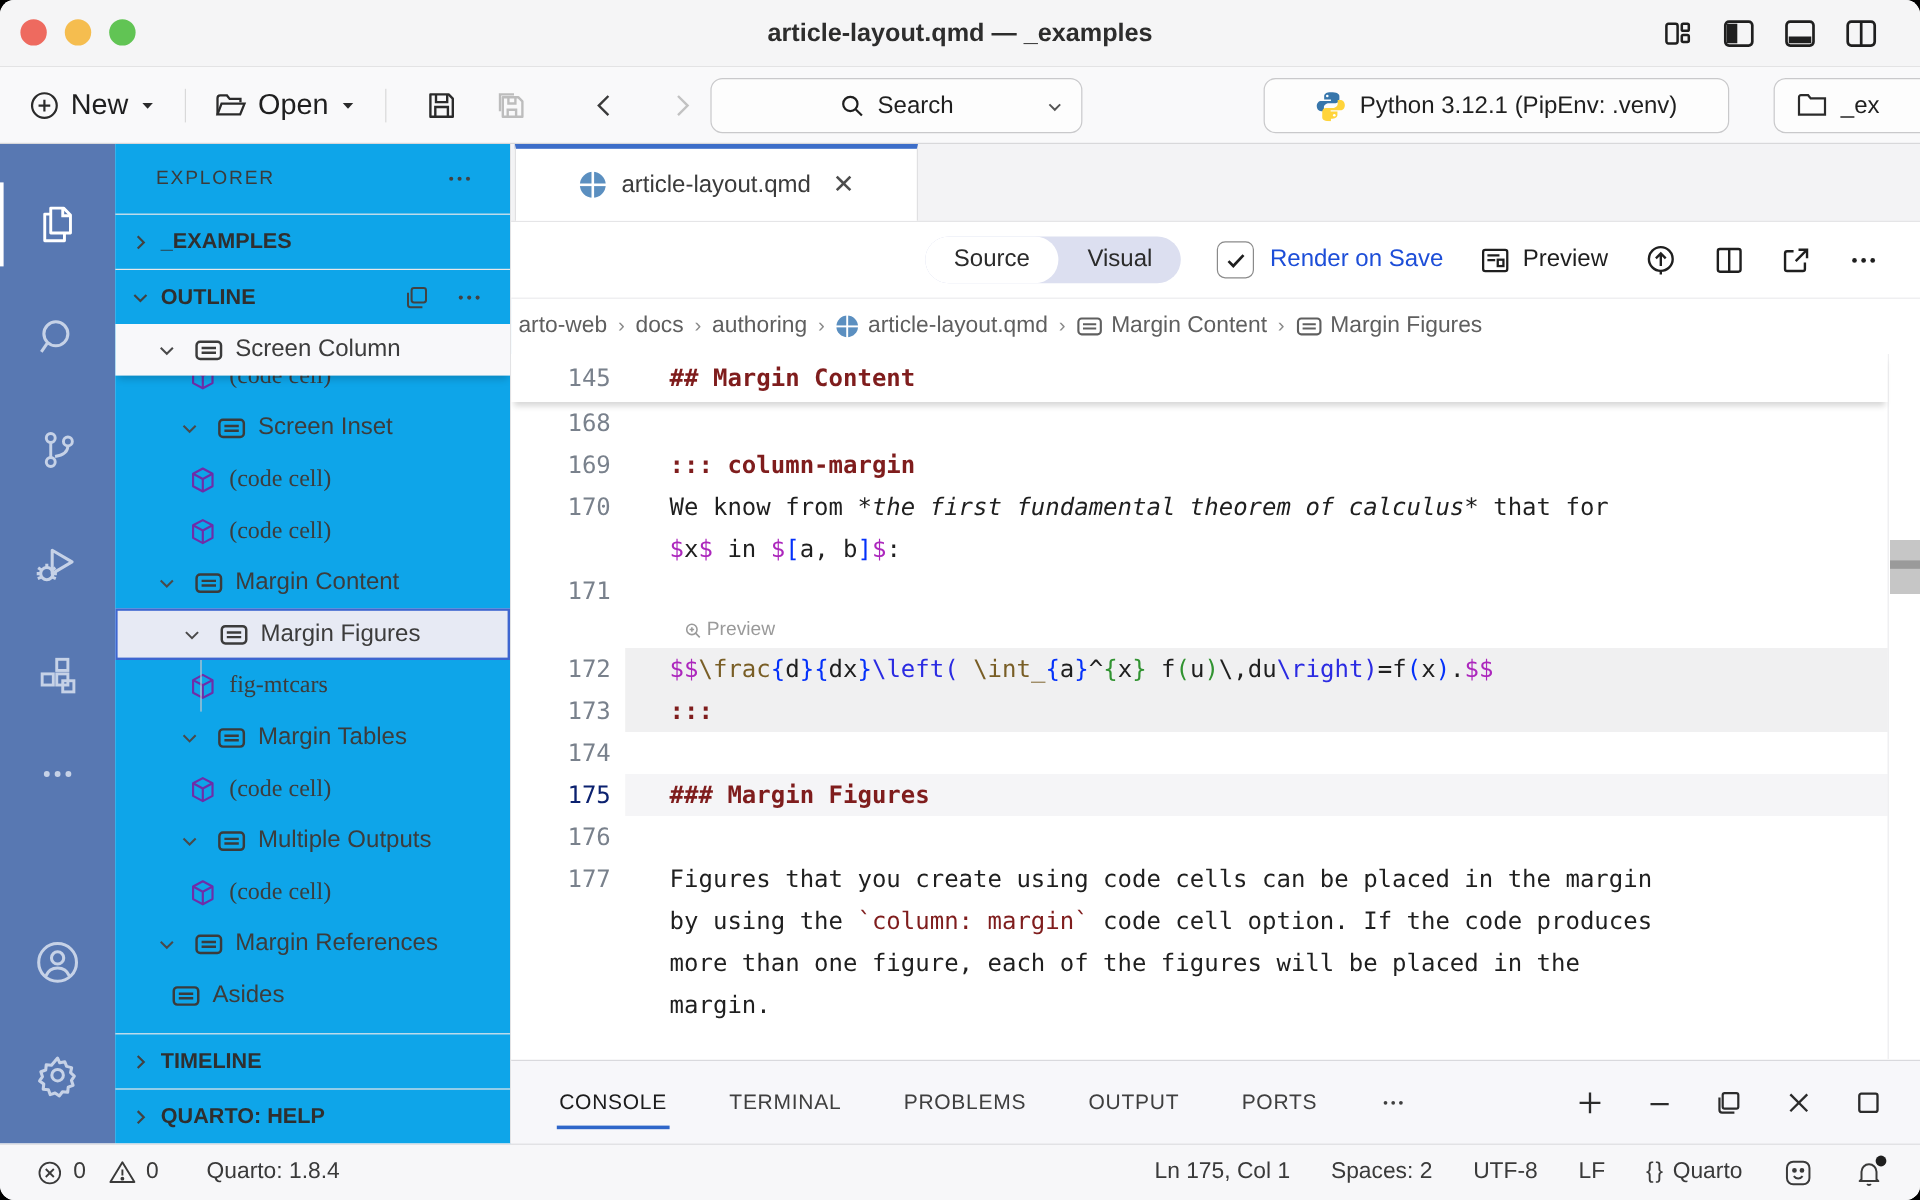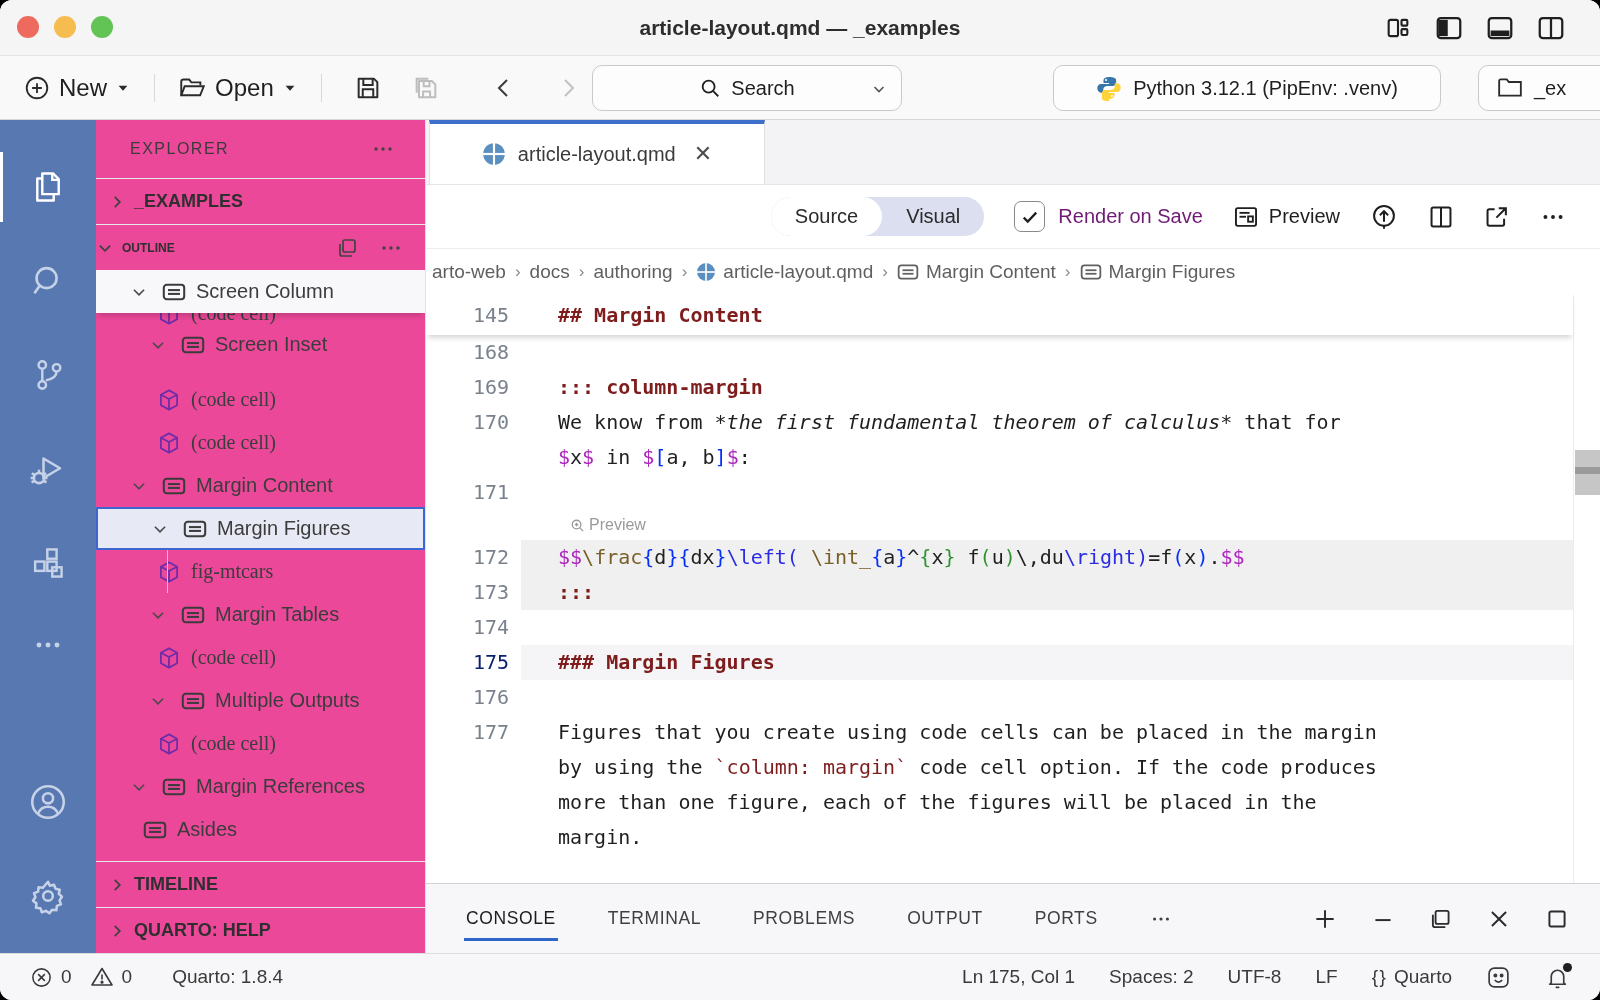--- a/index.html
+++ b/index.html
@@ -28,26 +28,26 @@
 
   
   .main { flex:1; display:flex; min-height:0; }
 
   .activitybar { width:96px; background:#5878b2; display:flex; flex-direction:column; align-items:center; padding-top:20px; color:#dfe6f3; flex:0 0 96px; }
   .ab-item { position:relative; width:96px; height:94px; display:flex; align-items:center; justify-content:center; cursor:pointer; opacity:.82; }
   .ab-item.active { opacity:1; color:#fff; }
   .ab-item.active::before { content:""; position:absolute; left:0; top:12px; bottom:12px; width:3px; background:#fff; }
   .ab-spacer { flex:1; }
 
-  .sidebar { width:330px; flex:0 0 330px; background:#ec4899; border-right:1px solid #e2e2e4; display:flex; flex-direction:column; font-size:20px; color:#3c3c3c; overflow:hidden; }
+  .sidebar { width:330px; flex:0 0 330px; background:#0ea5e9; border-right:1px solid #e2e2e4; display:flex; flex-direction:column; font-size:20px; color:#3c3c3c; overflow:hidden; }
   .sb-header { height:58px; display:flex; align-items:center; padding:0 30px 0 34px; font-size:16px; letter-spacing:1.5px; color:#3b3b3b; }
   .sb-header .more { margin-left:auto; cursor:pointer; color:#424242; }
   .sb-row { height:46px; display:flex; align-items:center; gap:8px; padding-left:12px; font-weight:bold; font-size:18px; color:#2f2f2f; border-top:1px solid #e8e8ea; cursor:pointer; }
   .sb-row .chev { color:#424242; }
-  .outline-header { height:46px; display:flex; align-items:center; gap:8px; border-top:1px solid #e8e8ea; font-weight:bold; font-size:12px; color:#2f2f2f; }
+  .outline-header { height:46px; display:flex; align-items:center; gap:8px; padding-left:12px; border-top:1px solid #e8e8ea; font-weight:bold; font-size:18px; color:#2f2f2f; }
   .outline-header .hicons { margin-left:auto; display:flex; gap:20px; margin-right:22px; color:#424242; }
   .tree { position:relative; flex:0 0 582px; }
   .trow { position:absolute; left:0; right:0; height:43px; display:flex; align-items:center; gap:9px; font-size:20px; color:#3c3c3c; cursor:pointer; }
   .trow .chev { width:26px; display:flex; justify-content:center; color:#4a4a4a; flex:0 0 26px; }
   .trow .sicon, .trow .cicon { display:flex; align-items:center; flex:0 0 26px; justify-content:center; }
   .ind1 { padding-left:30px; } .ind2 { padding-left:49px; } .ind2b { padding-left:46px; } .ind3 { padding-left:60px;font-family:Liberation Serif, serif; }
   .trow.sel { background:#e7eaf4; border:2px solid #3e66d0; }
   .trow.stickyrow { background:#f8f8fa; box-shadow:0 5px 6px -2px rgba(0,0,0,.18); z-index:3; }
   .trow.guide::before { content:""; position:absolute; left:71px; top:0; bottom:0; width:1px; background:#c9c9cc; }
   .sb-bottom { margin-top:auto; }
@@ -55,21 +55,21 @@
   
   .editor-col { flex:1; display:flex; flex-direction:column; min-width:0; background:#fff; }
   .tabbar { height:65px; flex:0 0 65px; background:#f3f3f5; border-bottom:1px solid #e5e5e7; display:flex; }
   .tab { width:336px; margin-left:3px; background:#fff; border-top:4px solid #3d6ec9; border-left:1px solid #e0e0e2; border-right:1px solid #e0e0e2; display:flex; align-items:center; justify-content:center; gap:12px; font-size:20px; color:#3b3b3b; cursor:pointer; position:relative; top:0; }
   .tab .close { font-size:22px; color:#4d4d4d; margin-left:6px; cursor:pointer; }
 
   .actionbar { height:64px; flex:0 0 64px; background:#fff; border-bottom:1px solid #ececee; display:flex; align-items:center; justify-content:flex-end; gap:30px; padding-right:34px; color:#2f2f2f; }
   .segmented { display:flex; background:#dcdff0; border-radius:22px; overflow:hidden; font-size:20px; cursor:pointer; }
   .segmented .seg { padding:8px 24px; color:#2b2b2b; }
   .segmented .seg.on { background:#fff; border-radius:22px; }
-  .chkwrap { display:flex; align-items:center; gap:13px; font-size:20px; color:#701a75; cursor:pointer; }
+  .chkwrap { display:flex; align-items:center; gap:13px; font-size:20px; color:#1d4ed8; cursor:pointer; }
   .chkbox { width:31px; height:31px; border:1.7px solid #8a8a8a; border-radius:7px; background:#fff; display:flex; align-items:center; justify-content:center; }
   .abtn { display:flex; align-items:center; gap:10px; font-size:20px; color:#1f1f1f; cursor:pointer; }
   .aicon { display:flex; align-items:center; justify-content:center; color:#2b2b2b; cursor:pointer; }
 
   .breadcrumbs { height:46px; flex:0 0 46px; display:flex; align-items:center; gap:9px; font-size:19px; color:#5f5f5f; padding-left:6px; white-space:nowrap; overflow:hidden; }
   .crumb { display:flex; align-items:center; gap:7px; cursor:pointer; }
   .bsep { color:#8a8a8a; font-size:17px; }
 
   
   .code-area { position:relative; flex:1; overflow:hidden; background:#fff; }
@@ -378,21 +378,21 @@
           <span class="sicon">
               <svg width="24" height="20" viewBox="0 0 20 16" fill="none" stroke="#3b3b3b" stroke-width="1.7">
                 <rect x="1.5" y="2" width="17" height="12" rx="2.5"></rect>
                 <line x1="5" y1="6.4" x2="15" y2="6.4"></line>
                 <line x1="5" y1="9.6" x2="15" y2="9.6"></line>
               </svg>
             </span>
           <span class="tlabel">Screen Column</span>
         </div>
 
-        <div class="trow ind2" style="top:53px;text-align:center;">
+        <div class="trow ind2" style="top:65px;text-align:center;">
           <span class="chev">
               <svg width="18" height="18" viewBox="0 0 16 16" fill="none" stroke="currentColor" stroke-width="1.5">
                 <path d="M3.5 6l4.5 4.5L12.5 6"></path>
               </svg>
             </span>
           <span class="sicon">
               <svg width="24" height="20" viewBox="0 0 20 16" fill="none" stroke="#3b3b3b" stroke-width="1.7">
                 <rect x="1.5" y="2" width="17" height="12" rx="2.5"></rect>
                 <line x1="5" y1="6.4" x2="15" y2="6.4"></line>
                 <line x1="5" y1="9.6" x2="15" y2="9.6"></line>

